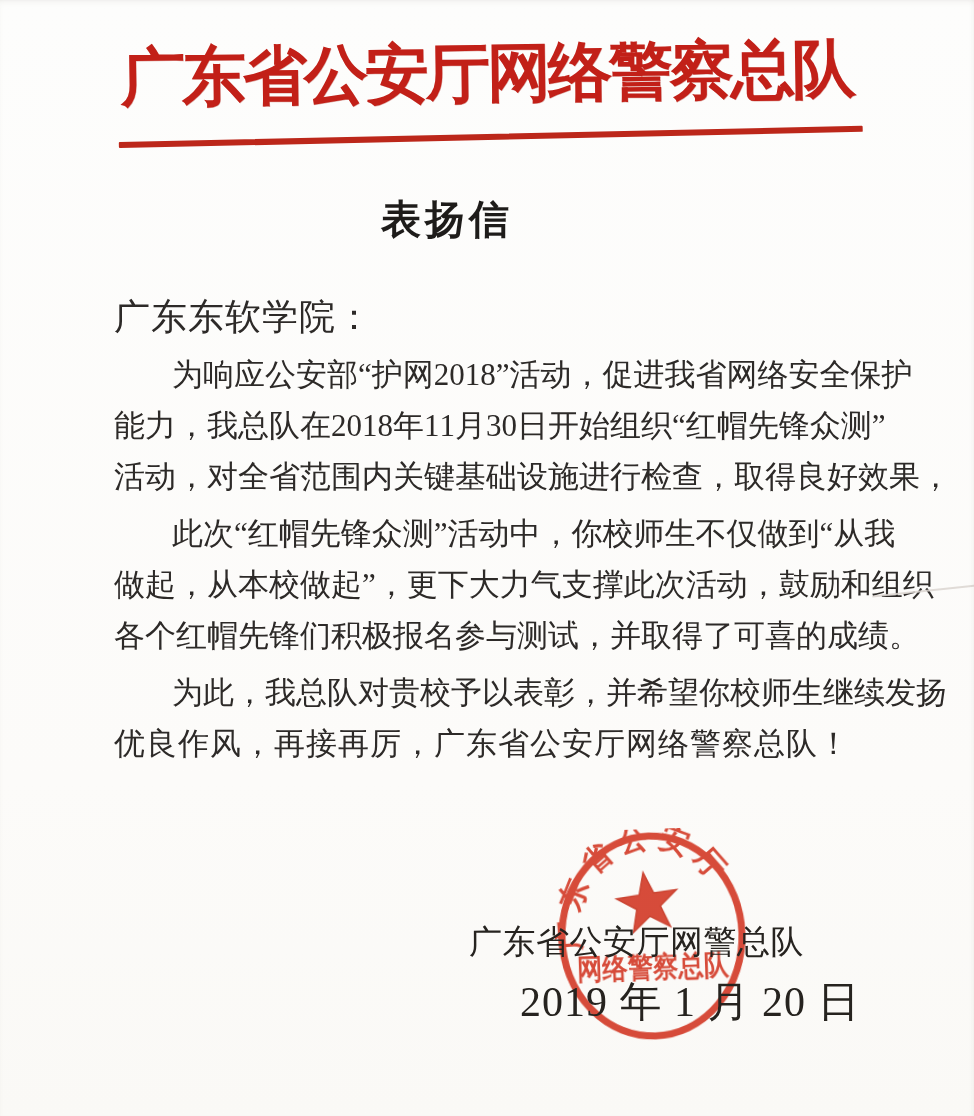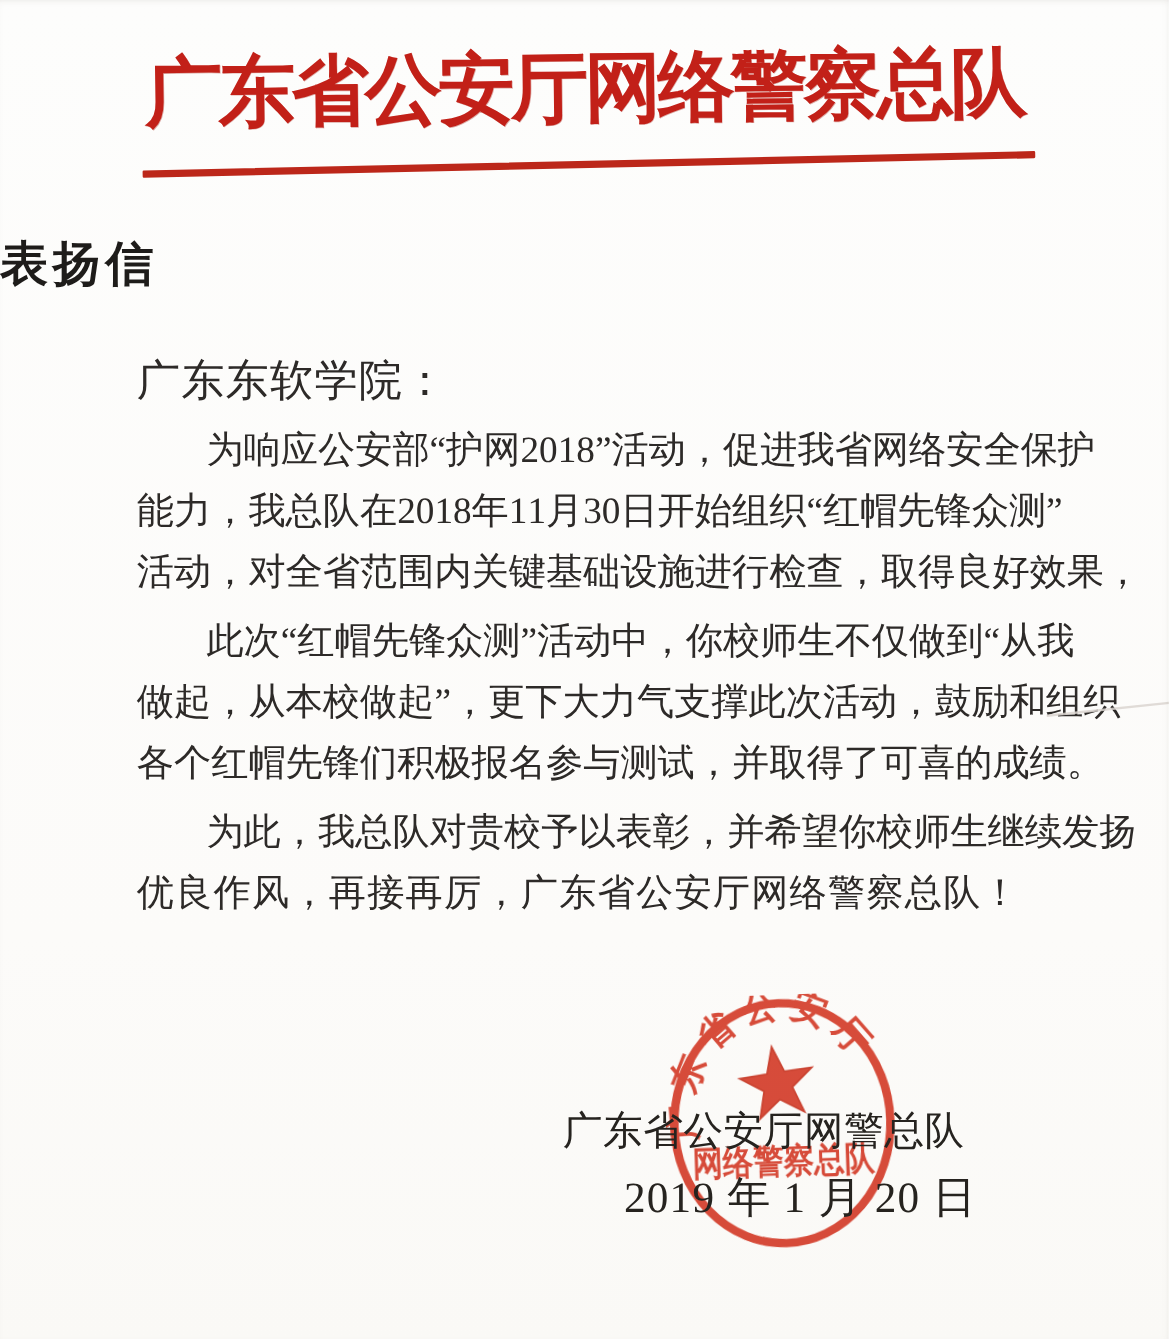--- a/index.html
+++ b/index.html
@@ -28,21 +28,21 @@
   }
   .red-rule{
     position:absolute;left:118px;top:104px;width:744px;height:6px;
     background:#bc271a;
     transform:rotate(-0.55deg);
     border-radius:1px;
   }
   
   .letter-title{
     position:absolute;left:0;top:192px;width:894px;margin:0;
-    text-align:left;
+    text-align:center;
     font-size:40px;font-weight:bold;letter-spacing:4px;
     color:#1e1c1a;
   }
   
   .letter-body{
     position:absolute;left:114px;top:292px;width:748px;
     color:#2d2a28;
     font-size:31px;
   }
   .salutation{
@@ -62,21 +62,21 @@
   .line.fit span{display:inline-block;}
   .line.indent::before{content:"";display:inline-block;width:58px;flex:0 0 58px;}
   
   .sig-name{
     position:absolute;top:920px;right:170px;
     font-size:33px;color:#26231f;letter-spacing:0.5px;
     z-index:3;white-space:nowrap;
   }
   .sig-date{
     position:absolute;top:974px;left:520px;width:280px;
-    font-size:36px;color:#26231f;letter-spacing:1px;
+    font-size:42px;color:#26231f;letter-spacing:1px;
     z-index:3;white-space:nowrap;
   }
   
   .seal{
     position:absolute;left:555px;top:829px;width:194px;height:214px;
     transform:rotate(-2deg);
     opacity:0.88;
     z-index:2;
     filter:blur(0.3px);
   }

